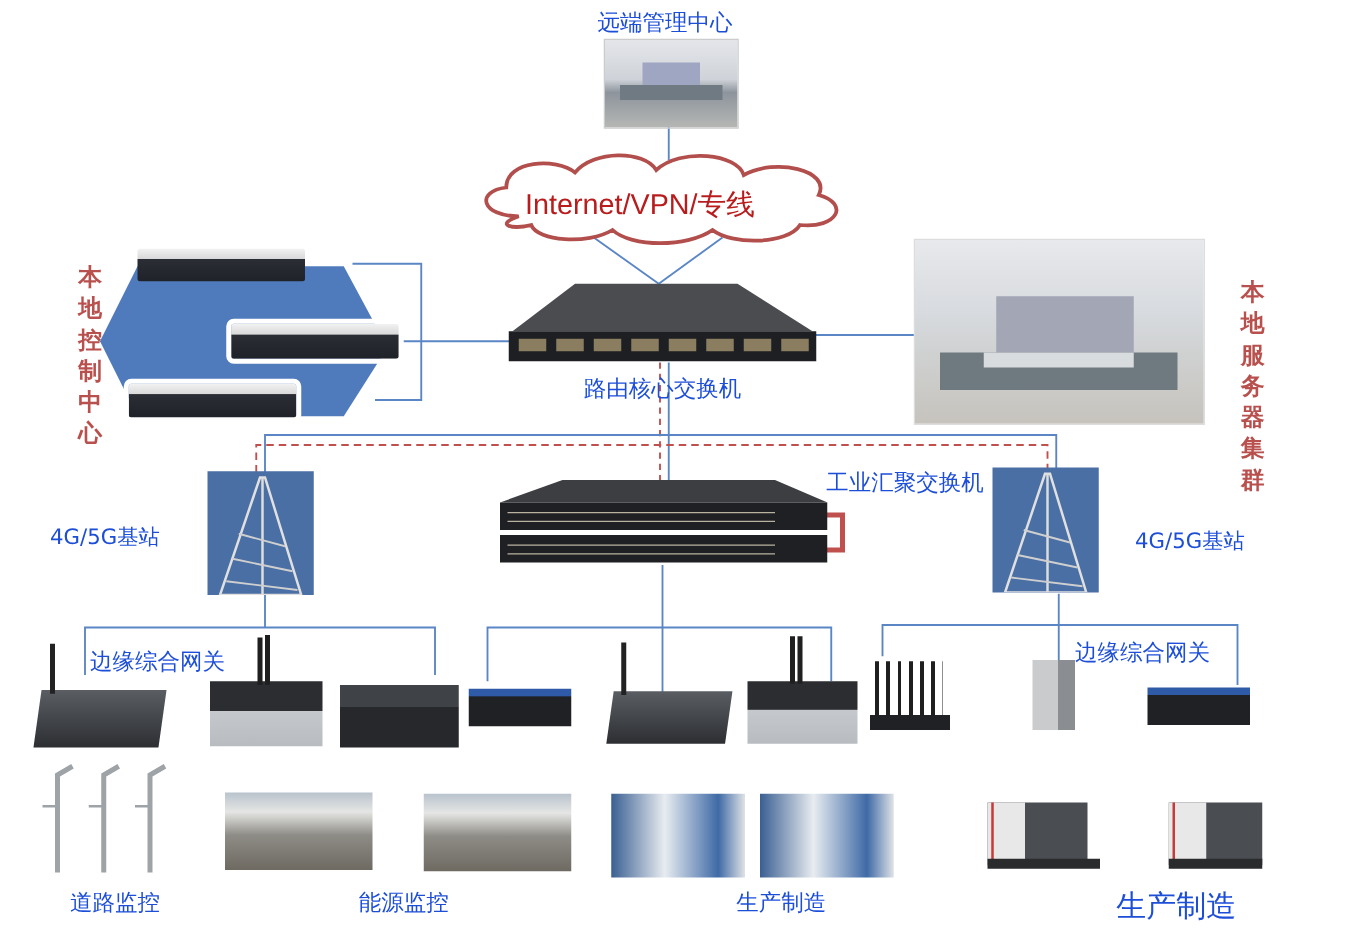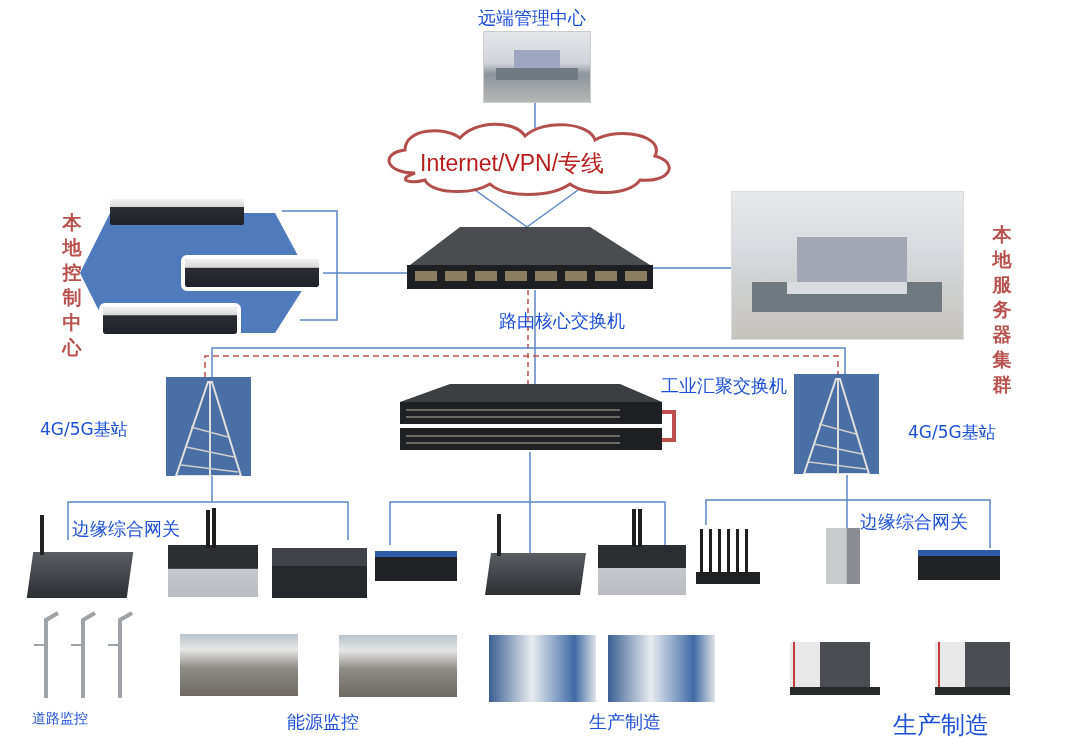--- a/index.html
+++ b/index.html
@@ -73,21 +73,21 @@
     <rect x="10" y="46" width="22" height="10"></rect>
       <rect x="40" y="46" width="22" height="10"></rect>
     <rect x="70" y="46" width="22" height="10"></rect>
       <rect x="100" y="46" width="22" height="10"></rect>
     <rect x="130" y="46" width="22" height="10"></rect>
       <rect x="160" y="46" width="22" height="10"></rect>
     <rect x="190" y="46" width="22" height="10"></rect>
       <rect x="220" y="46" width="22" height="10"></rect>
   </g>
 </svg>
-<div class="lbl" style="left:467px;top:309px;font-size:18px;margin-left:32px;">路由核心交换机</div>
+<div class="lbl" style="left:467px;top:299px;font-size:18px;">路由核心交换机</div>
 
 <div class="photo" style="left:731px;top:191px;width:231px;height:147px;background:linear-gradient(#e7e9ec 0%,#d7dade 40%,#cfd1d1 62%,#c6c3bd 100%);border:1px solid #ddd;">
   <div class="abs" style="left:65px;top:45px;width:110px;height:55px;background:#a3a7b5;"></div>
   <div class="abs" style="left:20px;top:90px;width:190px;height:30px;background:#6f7a80;"></div>
   <div class="abs" style="left:55px;top:90px;width:120px;height:12px;background:#d9dcdf;"></div>
 </div>
 <div class="vlbl" style="left:990px;top:222px;">本地服务器集群</div>
 
 <div class="photo" style="left:166px;top:377px;width:85px;height:99px;background:#4a6fa5;">
   <svg width="85" height="99">
@@ -170,16 +170,16 @@
 </div>
 <div class="abs" style="left:880px;top:637px;width:130px;height:60px;">
   <svg width="130" height="60">
       <rect x="55" y="5" width="75" height="50" fill="#4a4d52"></rect>
       <rect x="55" y="5" width="30" height="50" fill="#e8e8e8"></rect>
       <line x1="59" y1="5" x2="59" y2="55" stroke="#c53a3a" stroke-width="2"></line>
       <rect x="55" y="50" width="75" height="8" fill="#2a2b2d"></rect>
     </svg>
 </div>
 
-<div class="lbl" style="left:32px;top:710px;font-size:14px;">道路监控</div>
+<div class="lbl" style="left:56px;top:710px;font-size:18px;">道路监控</div>
 <div class="lbl" style="left:287px;top:710px;font-size:18px;text-align:center;">能源监控</div>
 <div class="lbl" style="left:589px;top:710px;font-size:18px;">生产制造</div>
 <div class="lbl" style="left:893px;top:709px;font-size:24px;">生产制造</div>
 
 </body></html>

